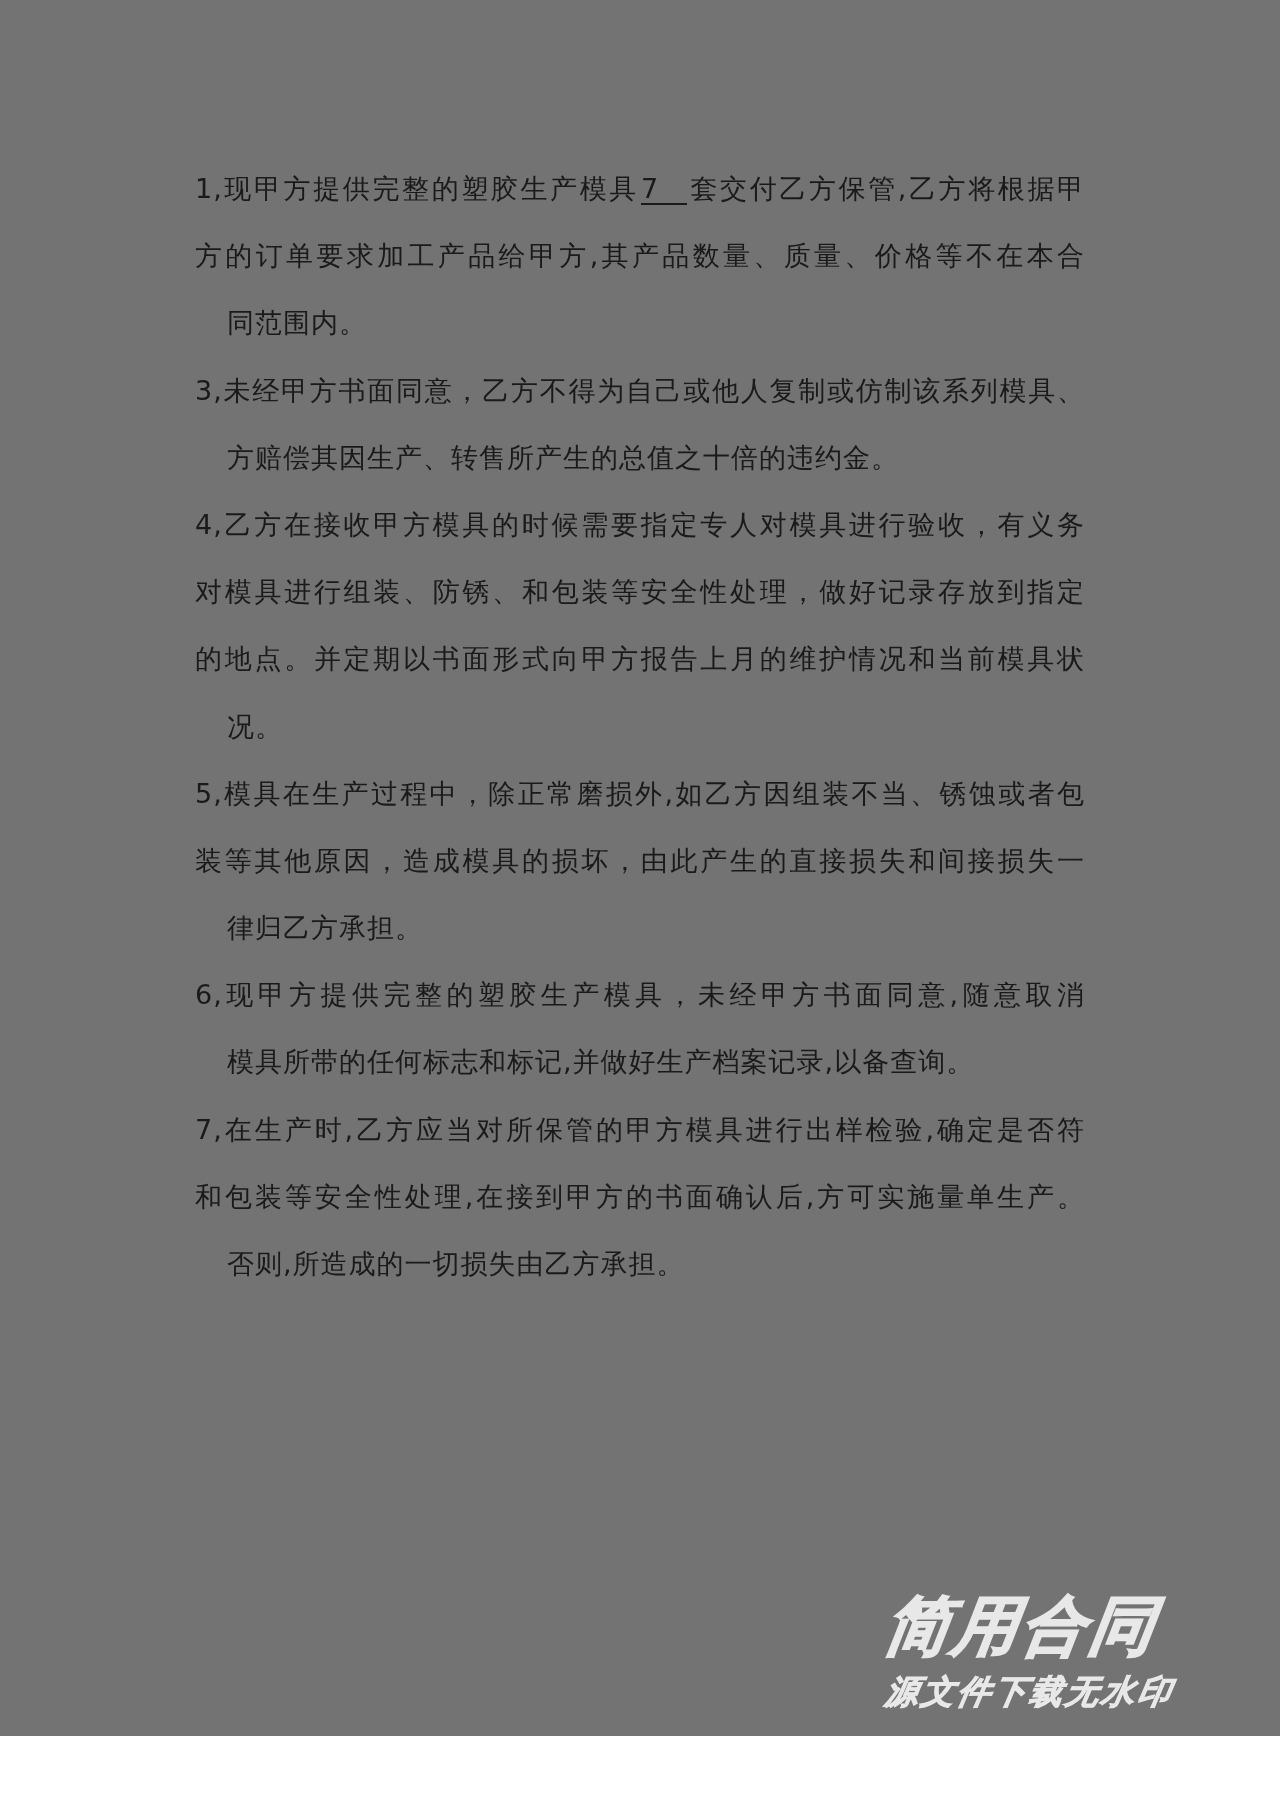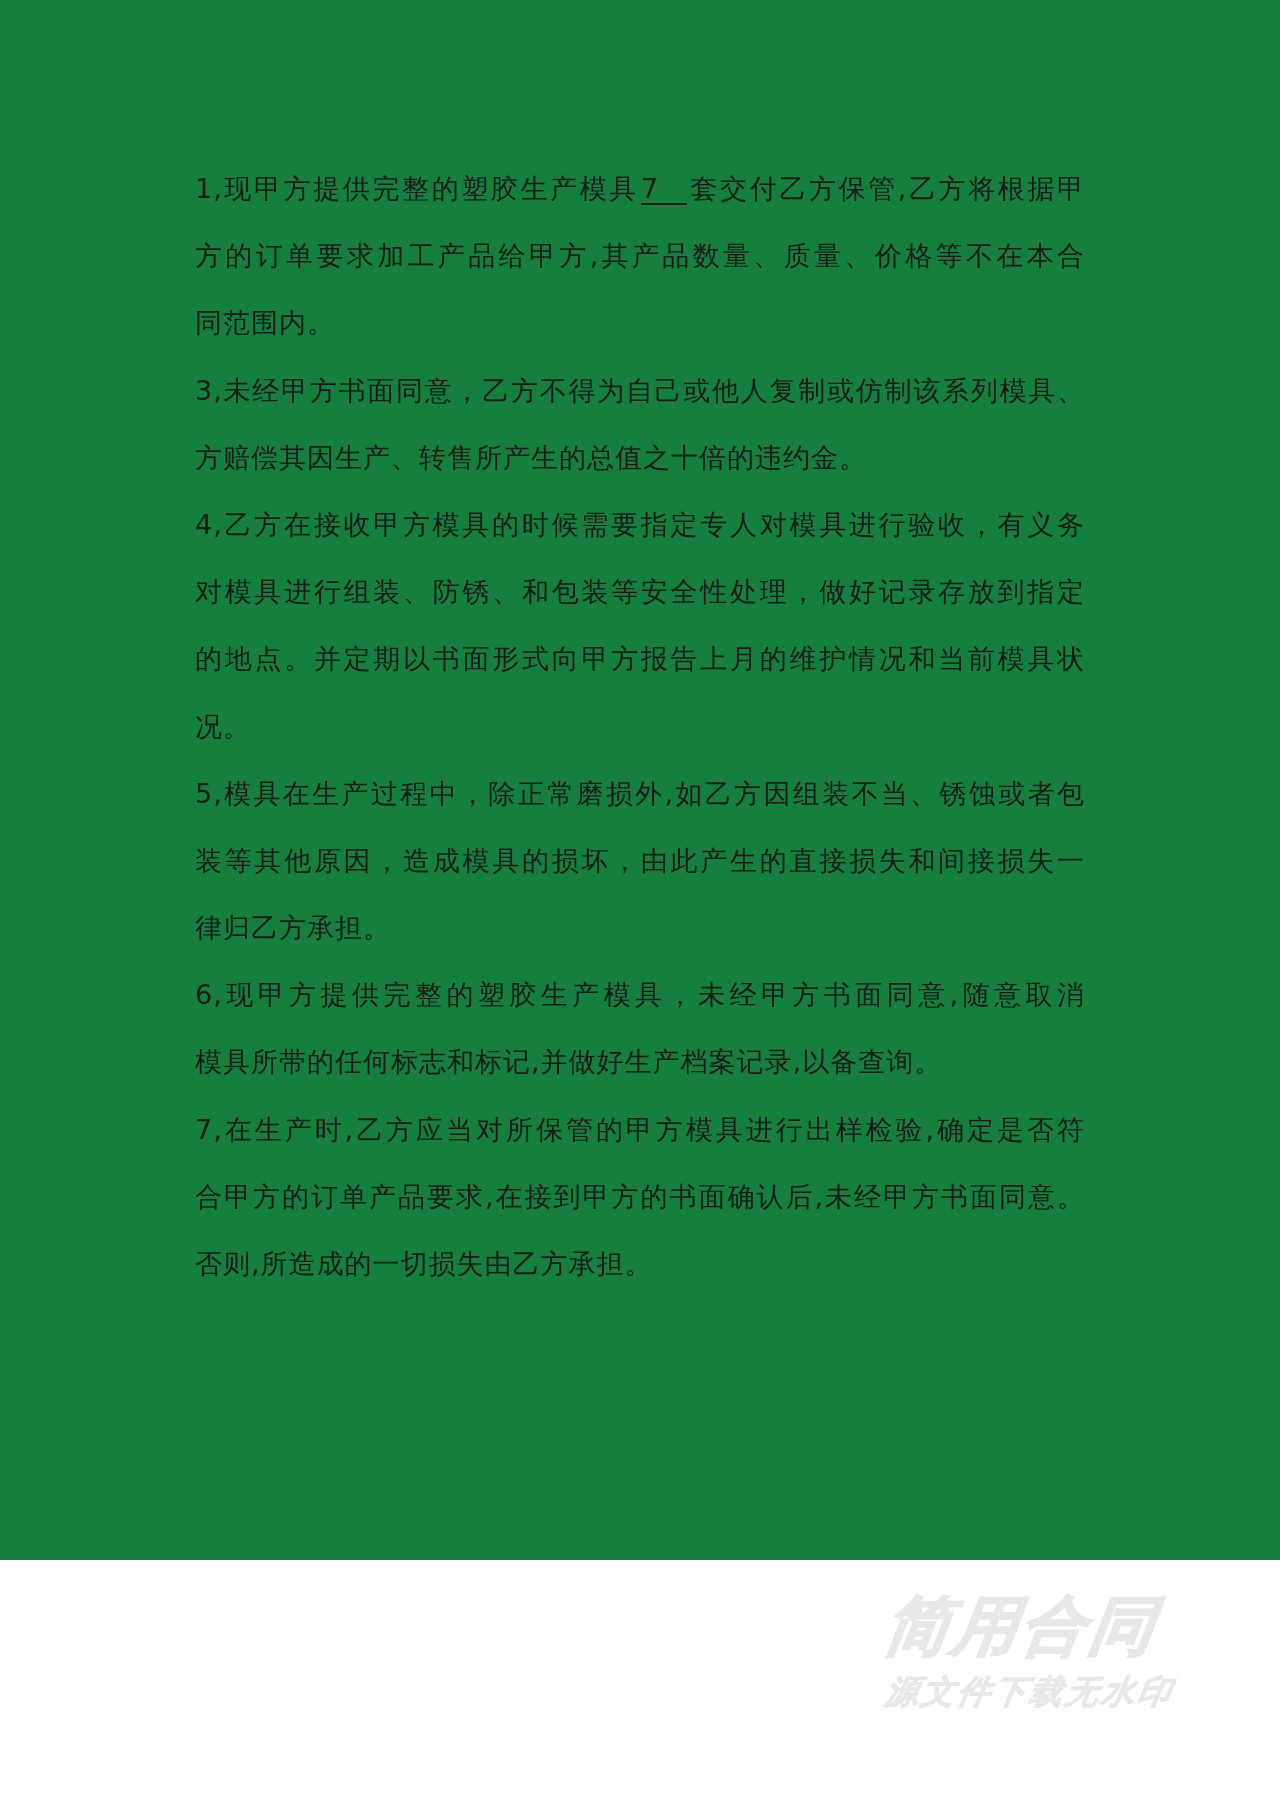--- a/index.html
+++ b/index.html
@@ -12,42 +12,43 @@
       height: 1810px;
       position: relative;
       overflow: hidden;
       font-family: "DejaVu Sans", "Liberation Sans", sans-serif;
       color: #1a1a1a;
     }
     .page {
       position: absolute;
       left: 0; top: 0;
       width: 1280px;
-      height: 1560px;
-      background: #15803d;
+      height: 1736px;
+      background: #737373;
     }
     .doc-body {
       position: absolute;
       left: 195px;
       top: 155px;
       width: 890px;
     }
     .line {
       display: block;
       height: 67.2px;
       line-height: 67.2px;
       font-size: 27px;
       white-space: nowrap;
       text-align: justify;
       text-align-last: justify;
       letter-spacing: 1px;
     }
     .line.short {
       text-align: left;
       text-align-last: left;
+      margin-left: 32px;
     }
     .filled-blank {
       display: inline-block;
       width: 46px;
       text-align: center;
       border-bottom: 2px solid #1a1a1a;
       line-height: 28px;
       margin: 0 2px;
     }
     .watermark {
@@ -110,21 +111,21 @@
       <span class="line short">律归乙方承担。</span>
     </div>
 
     <div>
       <span class="line">6,现甲方提供完整的塑胶生产模具，未经甲方书面同意,随意取消</span>
       <span class="line short">模具所带的任何标志和标记,并做好生产档案记录,以备查询。</span>
     </div>
 
     <div>
       <span class="line">7,在生产时,乙方应当对所保管的甲方模具进行出样检验,确定是否符</span>
-      <span class="line">合甲方的订单产品要求,在接到甲方的书面确认后,未经甲方书面同意。</span>
+      <span class="line">和包装等安全性处理,在接到甲方的书面确认后,方可实施量单生产。</span>
       <span class="line short">否则,所造成的一切损失由乙方承担。</span>
     </div>
 
   </div>
 
   <div class="watermark">
     <span class="wm-title">简用合同</span>
     <span class="wm-sub">源文件下载无水印</span>
   </div>
 </div>

